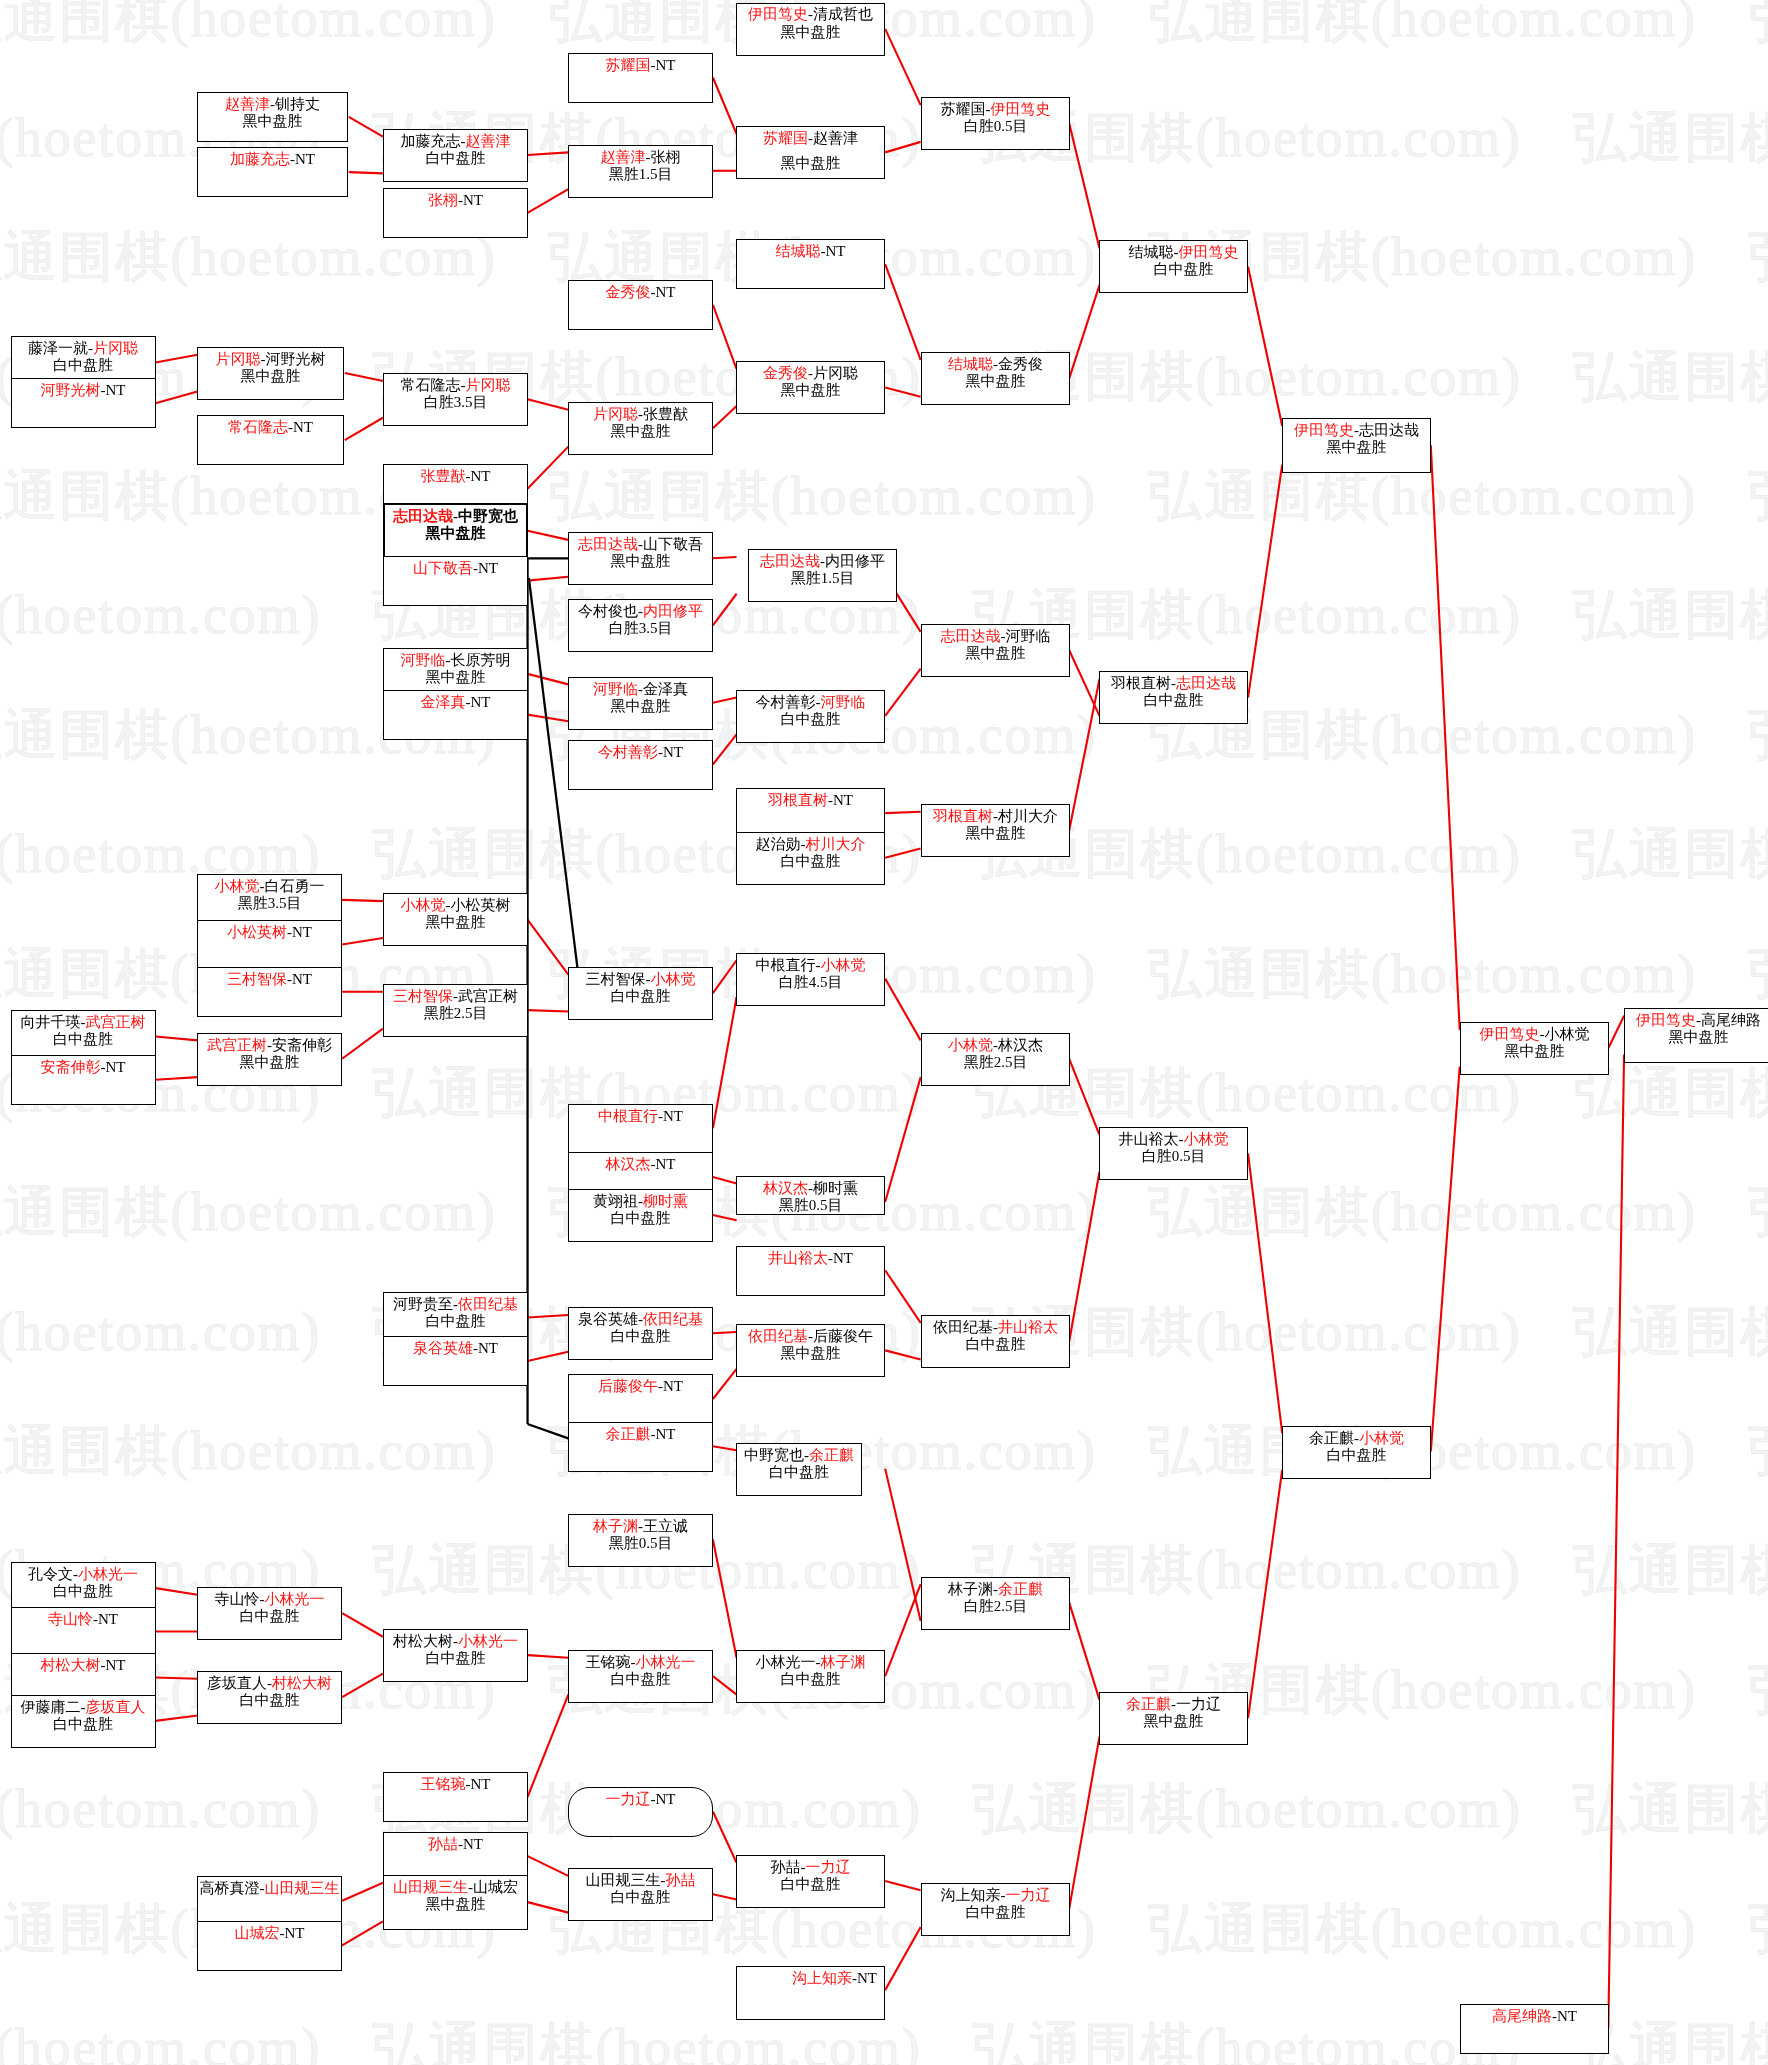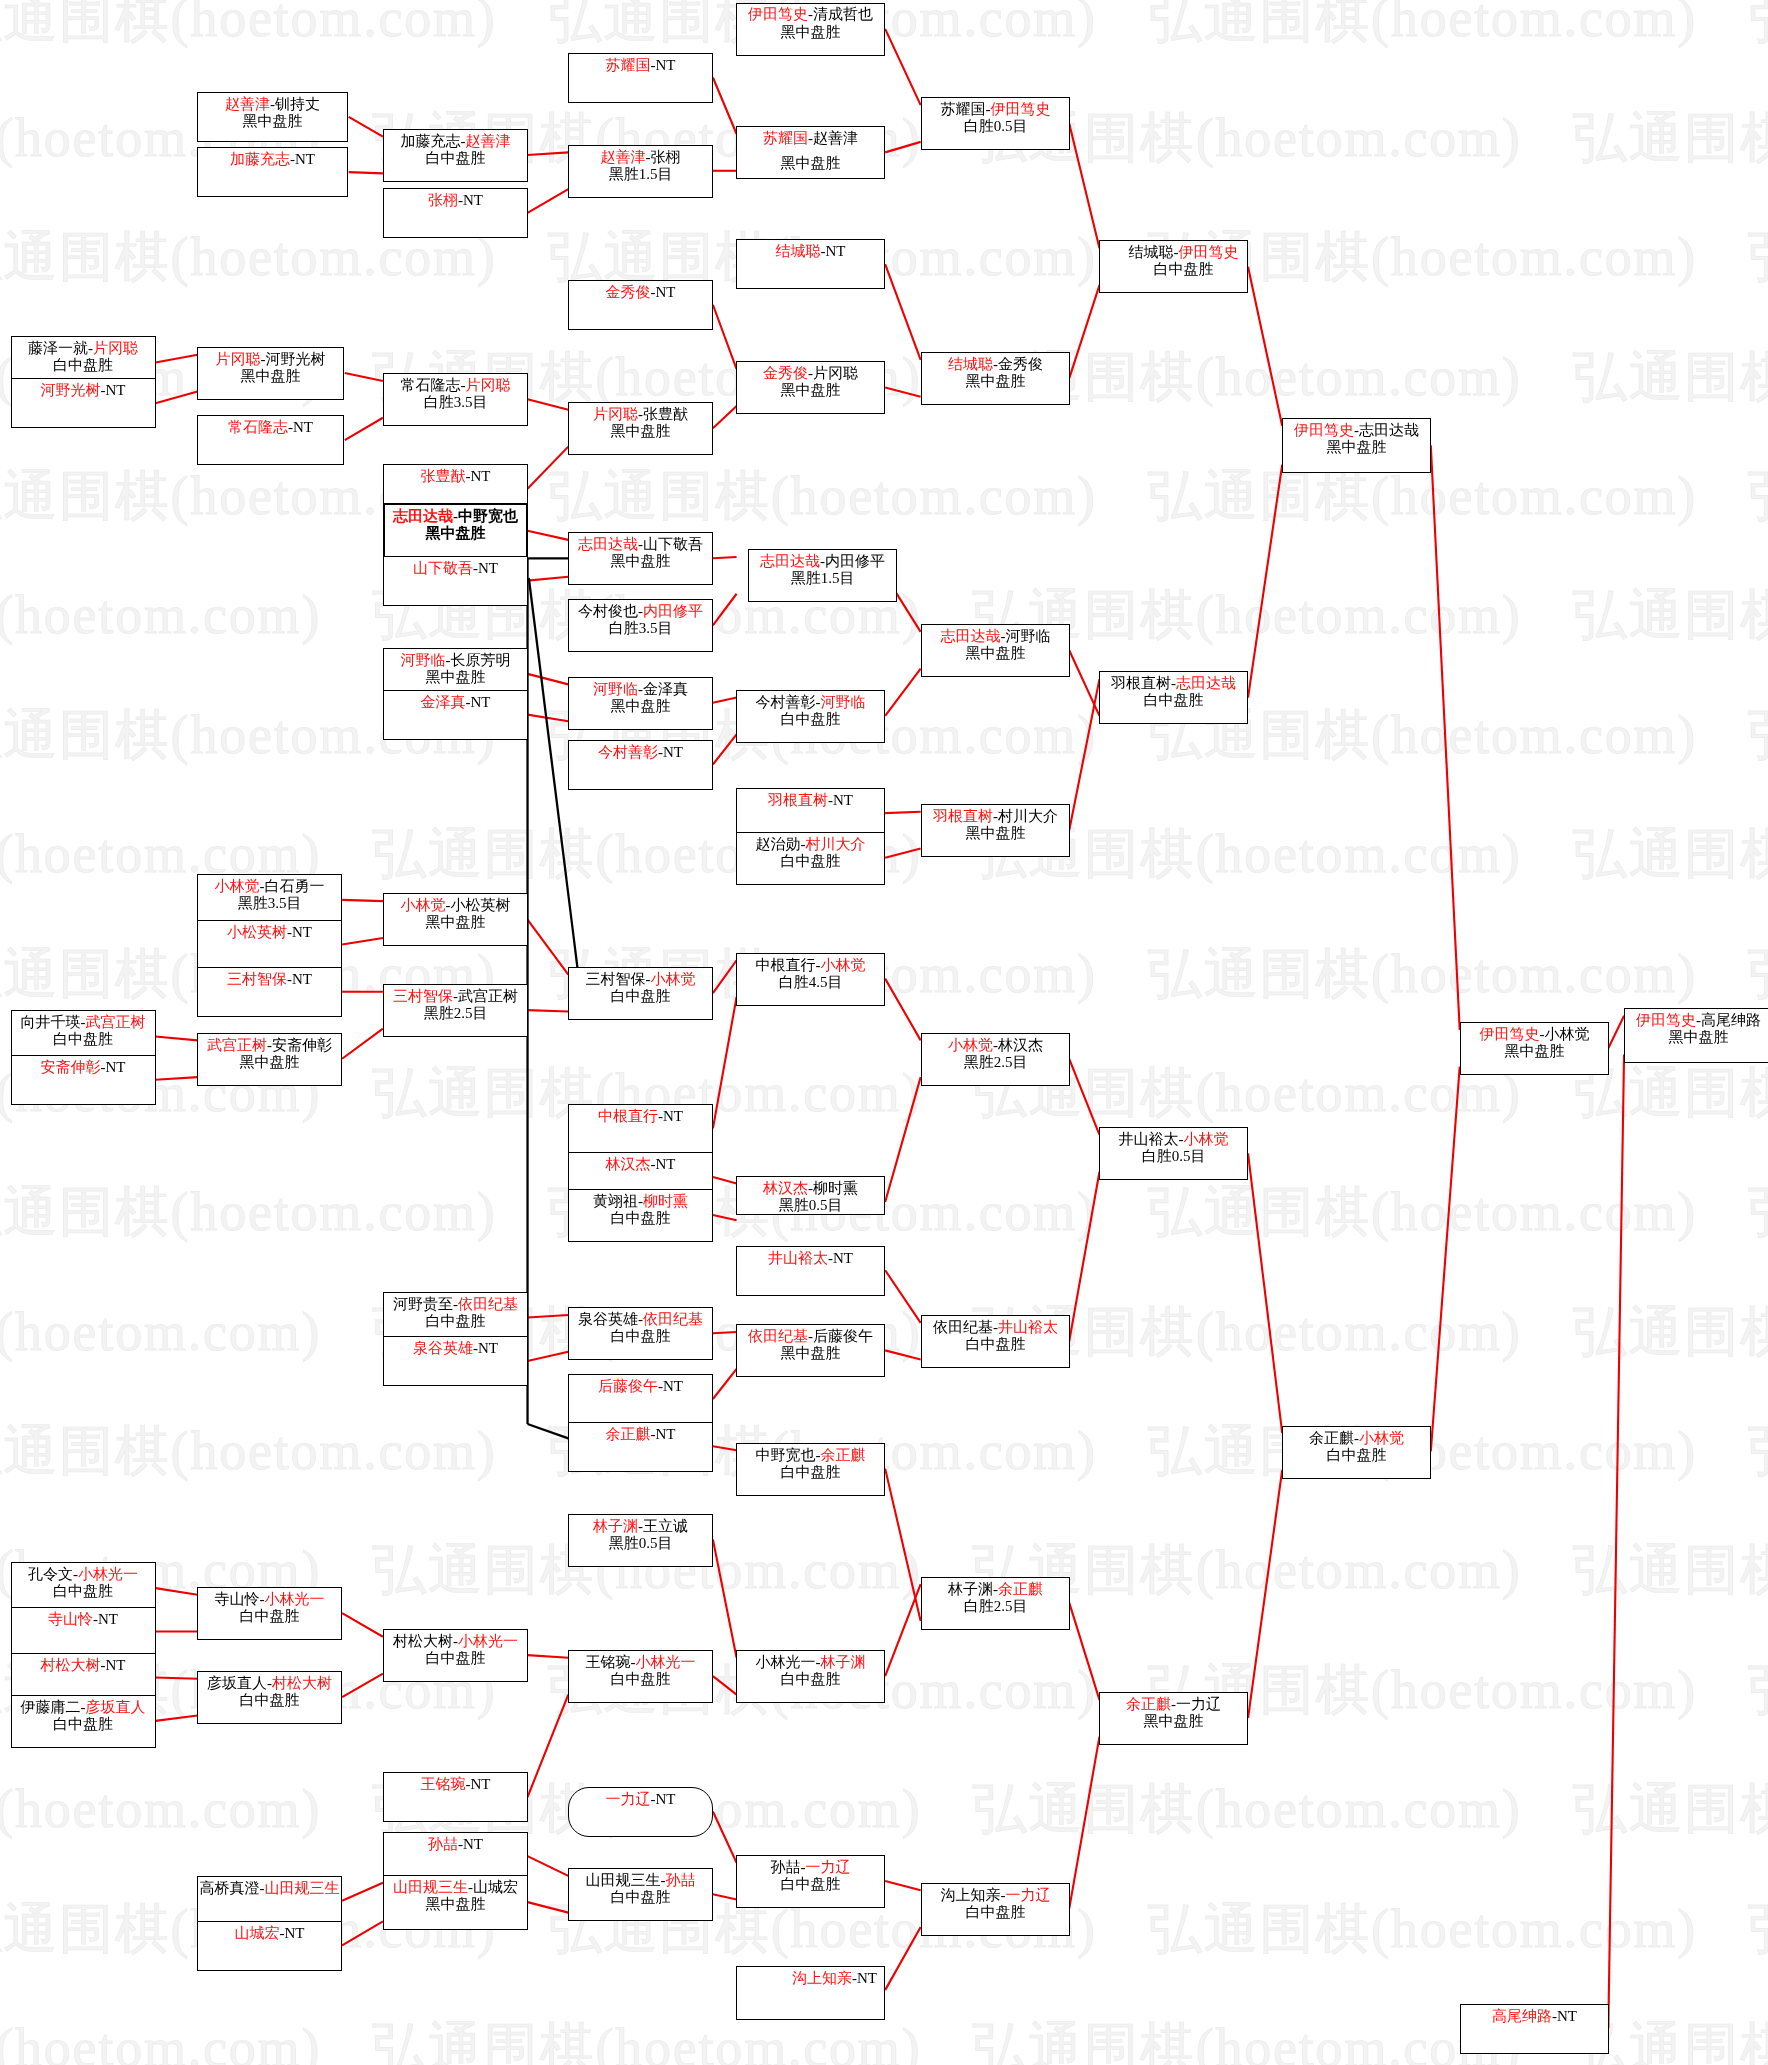--- a/index.html
+++ b/index.html
@@ -365,21 +365,21 @@
         <span class="l1"><span class="k">依田纪基</span>-<span class="r">井山裕太</span></span>
         <span class="l2">白中盘胜</span>
       </div>
       <div class="bx" style="left: 1099px; top: 1127px; width: 149px; height: 53px;">
         <span class="l1"><span class="k">井山裕太</span>-<span class="r">小林觉</span></span>
         <span class="l2">白胜0.5目</span>
       </div>
       <div class="bx" style="left: 568px; top: 1422px; width: 145px; height: 50px;">
         <span class="l1"><span class="r">余正麒</span>-<span class="k">NT</span></span>
       </div>
-      <div class="bx" style="left: 736px; top: 1443px; width: 149px; height: 53px;">
+      <div class="bx" style="left: 736px; top: 1443px; width: 126px; height: 53px;">
         <span class="l1"><span class="k">中野宽也</span>-<span class="r">余正麒</span></span>
         <span class="l2">白中盘胜</span>
       </div>
       <div class="bx" style="left: 1282px; top: 1426px; width: 149px; height: 53px;">
         <span class="l1"><span class="k">余正麒</span>-<span class="r">小林觉</span></span>
         <span class="l2">白中盘胜</span>
       </div>
       <div class="bx" style="left: 1460px; top: 1022px; width: 149px; height: 53px;">
         <span class="l1"><span class="r">伊田笃史</span>-<span class="k">小林觉</span></span>
         <span class="l2">黑中盘胜</span>

